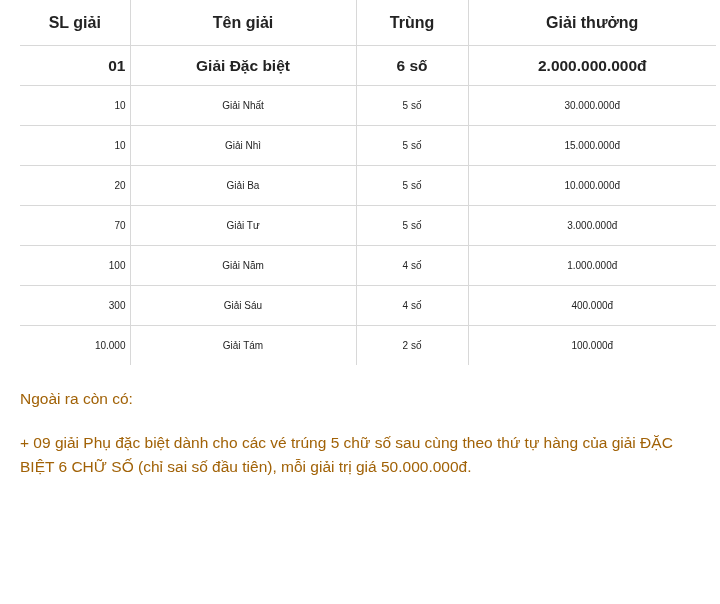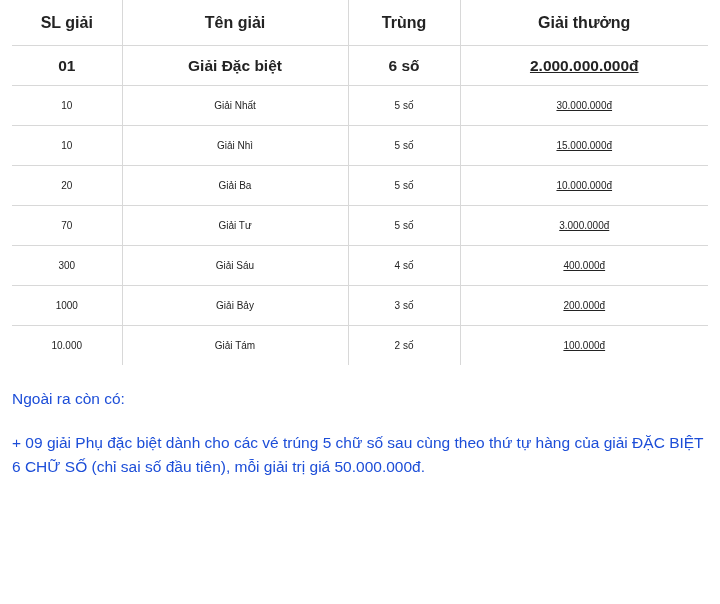--- a/index.html
+++ b/index.html
@@ -10,21 +10,21 @@
   body {
     width: 720px;
     height: 604px;
     font-family: "Liberation Sans", sans-serif;
     color: #222222;
     -webkit-font-smoothing: antialiased;
   }
   .page {
     width: 720px;
     box-sizing: border-box;
-    padding: 0 12px;
+    padding: 0 20px;
   }
   table.prize-table {
     width: 696px;
     border-collapse: collapse;
     table-layout: fixed;
     margin: 0;
   }
   table.prize-table col.c1 { width: 110px; }
   table.prize-table col.c2 { width: 226px; }
   table.prize-table col.c3 { width: 112px; }
@@ -41,37 +41,37 @@
     padding: 0 4px;
   }
   table.prize-table thead th {
     font-weight: bold;
     font-size: 16px;
     height: 45px;
     border-top: none;
   }
   table.prize-table thead th:first-child { border-left: none; }
   table.prize-table thead th:last-child { border-right: none; text-align: center; }
-  table.prize-table tbody tr td:first-child { border-left: none; }
-  table.prize-table tbody tr td:last-child { border-right: none; text-decoration: underline; }
+  table.prize-table tbody tr td:first-child { border-left: none; text-align: right; }
+  table.prize-table tbody tr td:last-child { border-right: none; }
   table.prize-table tbody tr:last-child td { border-bottom: none; }
 
   table.prize-table tbody tr.special td {
     font-weight: bold;
     font-size: 15.5px;
   }
 
   .notes {
     padding-top: 22px;
   }
   .notes p {
     margin: 0 0 14px 0;
     font-size: 15.5px;
     line-height: 1.55;
-    color: #1d4ed8;
+    color: #a16207;
   }
   .notes p.intro {
     margin-bottom: 20px;
   }
   .notes b {
     font-weight: normal;
   }
 </style>
 </head>
 <body>
@@ -118,30 +118,30 @@
           <td>5 số</td>
           <td>10.000.000đ</td>
         </tr>
         <tr>
           <td>70</td>
           <td>Giải Tư</td>
           <td>5 số</td>
           <td>3.000.000đ</td>
         </tr>
         <tr>
+          <td>100</td>
+          <td>Giải Năm</td>
+          <td>4 số</td>
+          <td>1.000.000đ</td>
+        </tr>
+        <tr>
           <td>300</td>
           <td>Giải Sáu</td>
           <td>4 số</td>
           <td>400.000đ</td>
-        </tr>
-        <tr>
-          <td>1000</td>
-          <td>Giải Bảy</td>
-          <td>3 số</td>
-          <td>200.000đ</td>
         </tr>
         <tr>
           <td>10.000</td>
           <td>Giải Tám</td>
           <td>2 số</td>
           <td>100.000đ</td>
         </tr>
       </tbody>
   </table>
 

